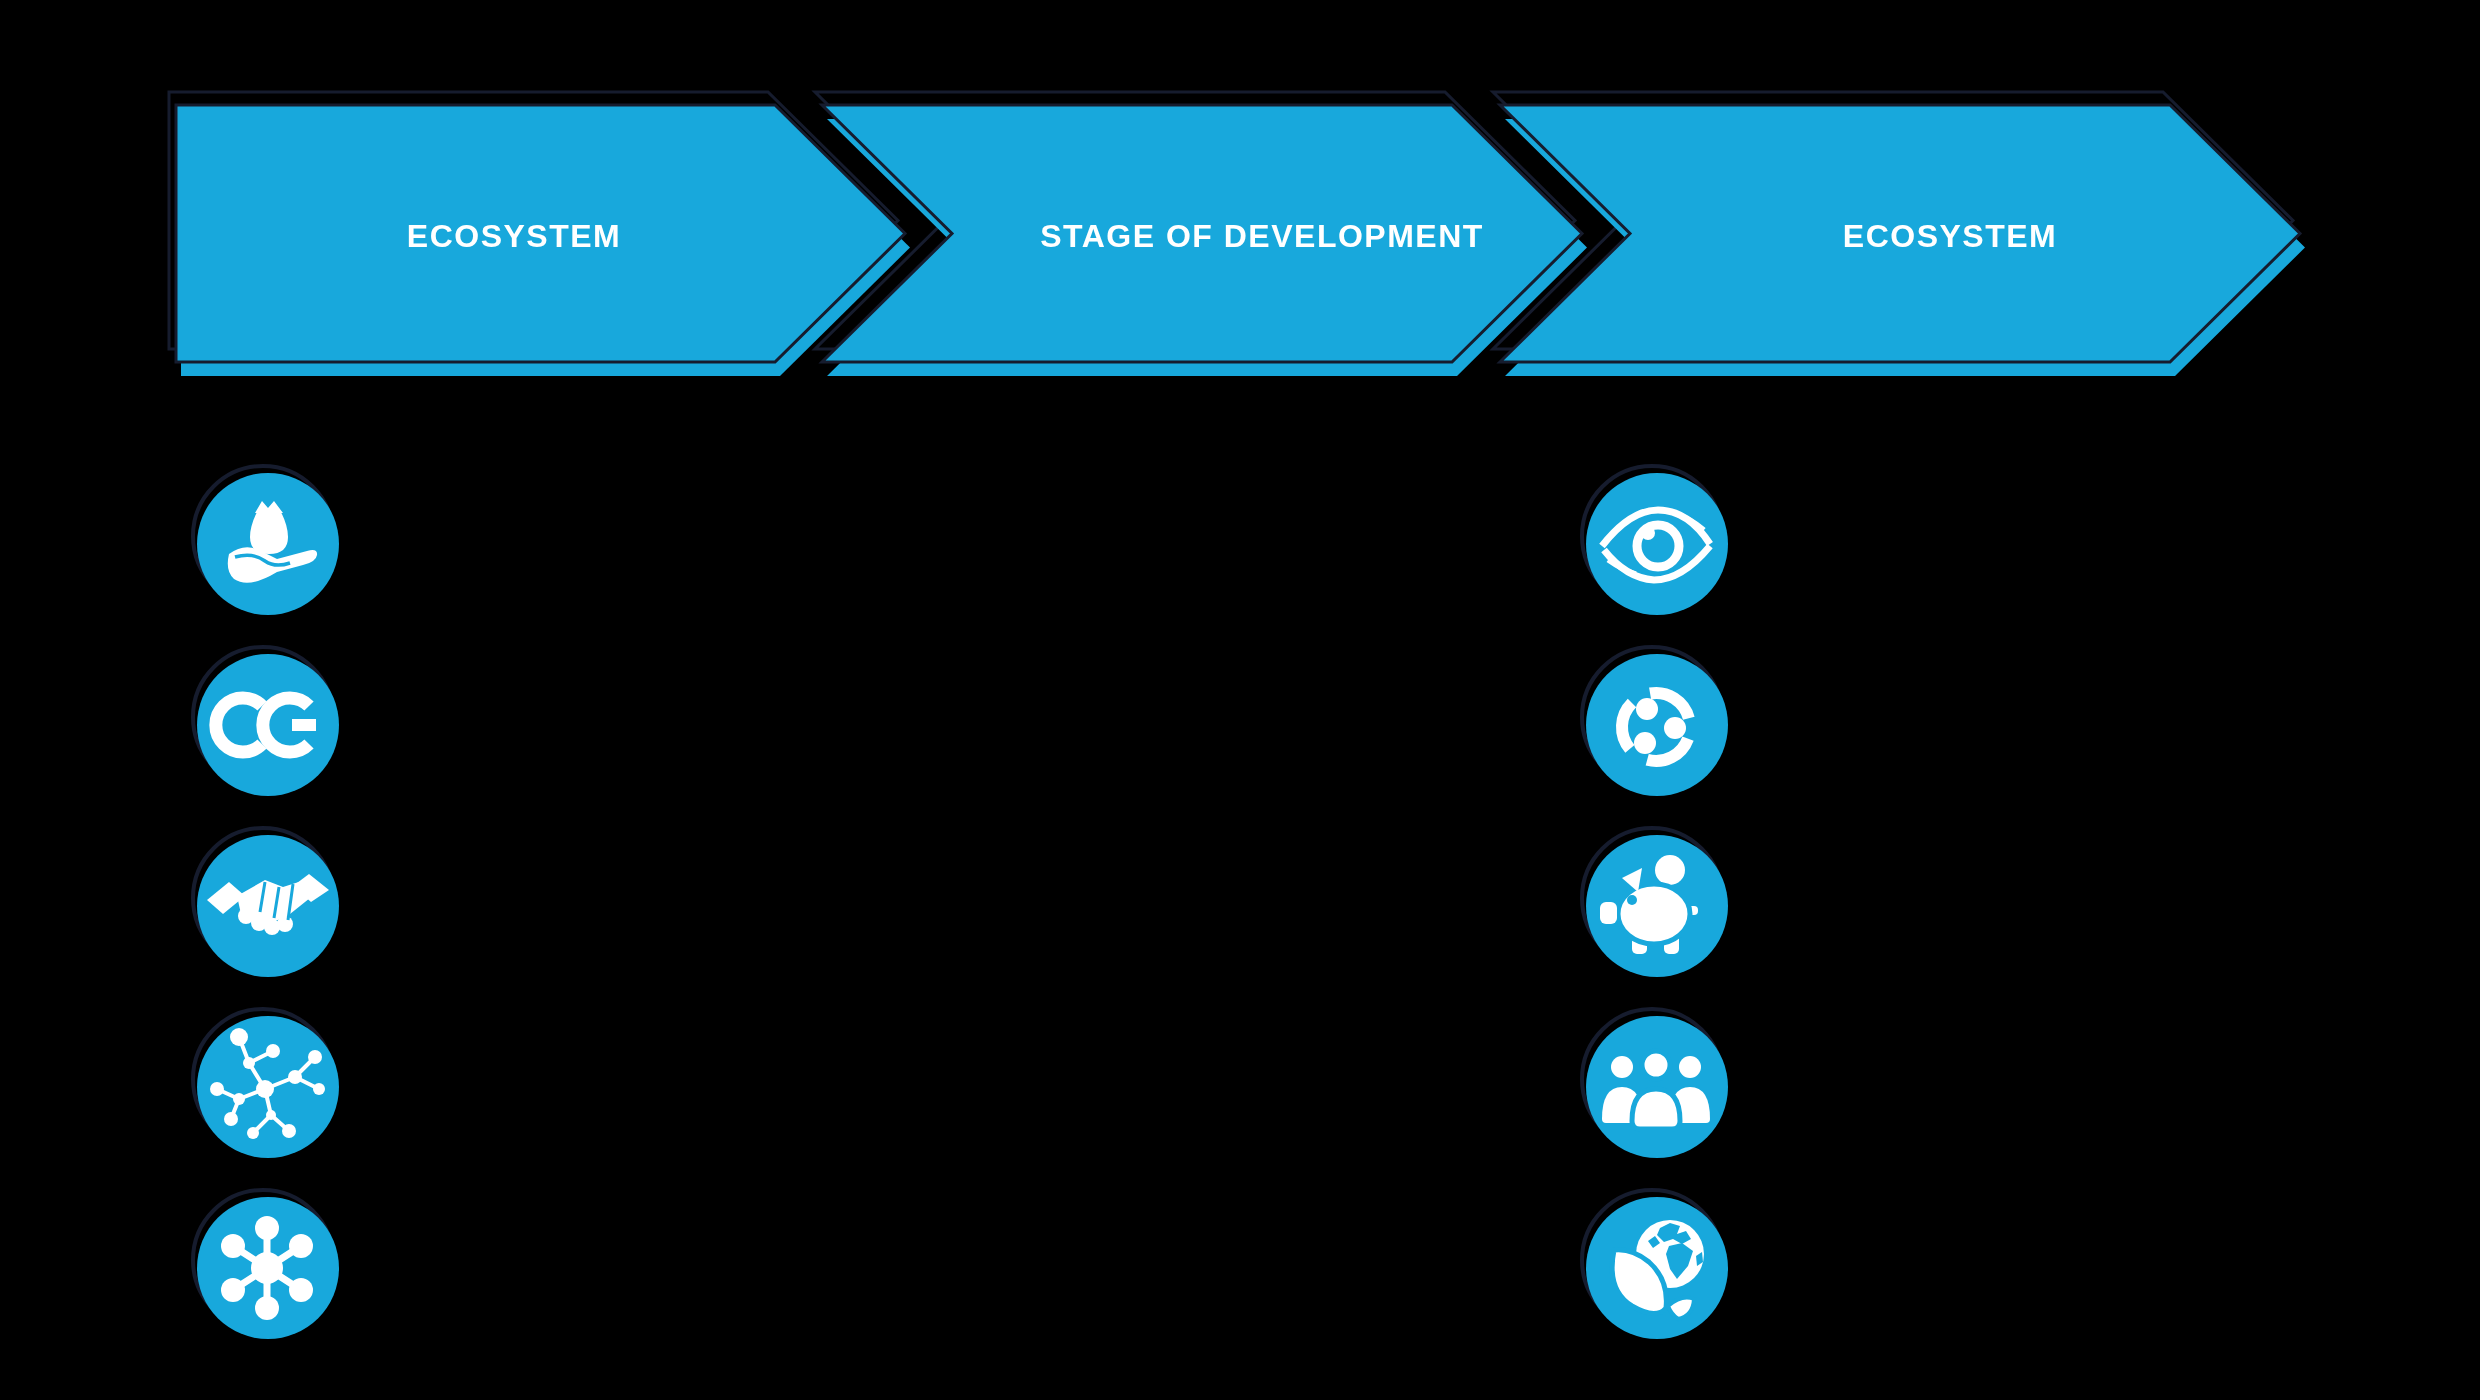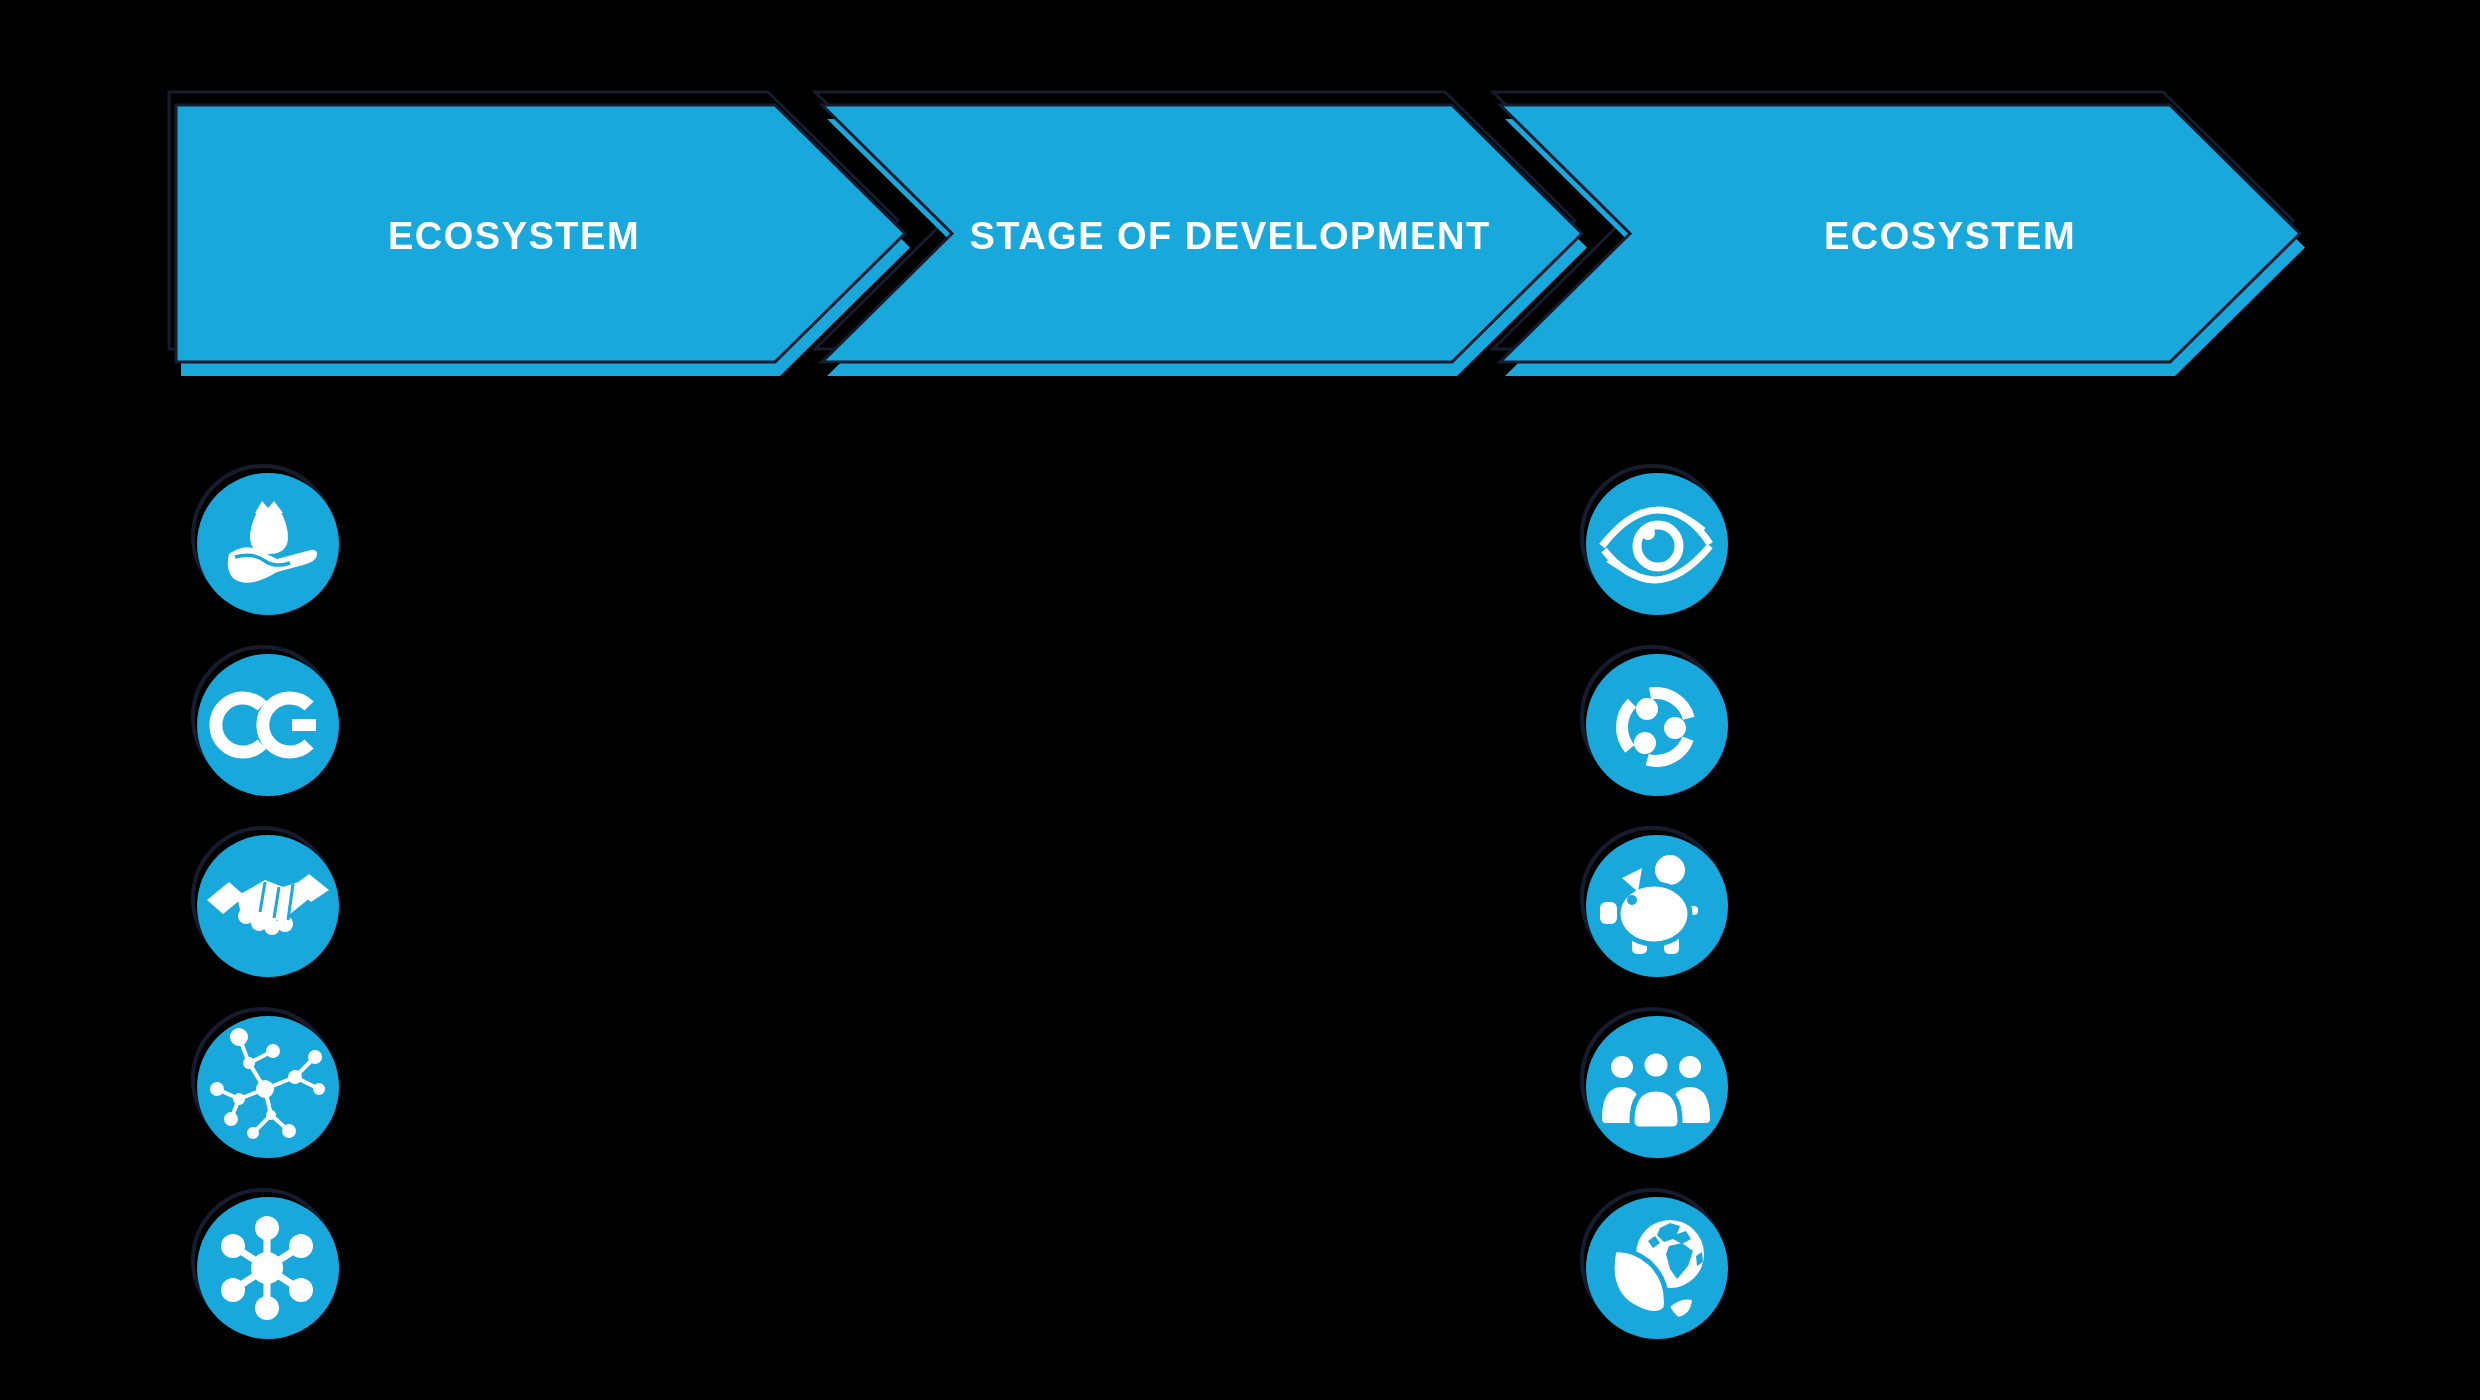--- a/index.html
+++ b/index.html
@@ -11,21 +11,21 @@
     font-family:"Liberation Sans",sans-serif;
   }
   .arrows-svg{position:absolute;left:0;top:0;}
   .ghost{fill:none;stroke:#161c2e;stroke-width:3;}
   .shadow{fill:#18a8dc;}
   .main{fill:#18a8dc;stroke:#161c2e;stroke-width:3;}
   .arrow-label{
     position:absolute;
     transform:translate(-50%,-50%);
     color:#ffffff;
-    font-size:38px;
+    font-size:32px;
     font-weight:bold;
     letter-spacing:1.5px;
     white-space:nowrap;
   }
   .icon{
     position:absolute;
     width:160px;height:160px;
     margin-left:-80px;margin-top:-80px;
   }
   .icon svg{display:block;}
@@ -45,21 +45,21 @@
     <polygon class="main" points="822,105 1452,105 1582,233.5 1452,362 822,362 952,233.5"></polygon>
   </g>
   <g>
     <polygon class="ghost" transform="translate(-7,-13)" points="1500,105 2170,105 2300,233.5 2170,362 1500,362 1630,233.5"></polygon>
     <polygon class="shadow" transform="translate(5,14)" points="1500,105 2170,105 2300,233.5 2170,362 1500,362 1630,233.5"></polygon>
     <polygon class="main" points="1500,105 2170,105 2300,233.5 2170,362 1500,362 1630,233.5"></polygon>
   </g>
 </svg>
 
 <div class="arrow-label" style="left:514px;top:236px">ECOSYSTEM</div>
-<div class="arrow-label" style="left:1230px;top:236px">STAGE OF DEVELOPMENT</div>
+<div class="arrow-label" style="left:1262px;top:236px">STAGE OF DEVELOPMENT</div>
 <div class="arrow-label" style="left:1950px;top:236px">ECOSYSTEM</div>
 
 <div class="icon" style="left:267px;top:542px">
   <svg width="160" height="160" viewBox="0 0 160 160">
     <circle cx="76" cy="74" r="70" fill="none" stroke="#161c2e" stroke-width="4"></circle>
     <circle cx="81" cy="82" r="71" fill="#18a8dc"></circle>
     <g fill="#ffffff">
       <path d="M70,50 Q63,64 63,75 Q63,92 82,92 Q101,92 101,75 Q101,64 94,50 Z"></path>
       <path d="M68,51 L75,39 81,46 87,39 96,51 Z"></path>
       <path d="M42,92 Q58,80 74,89 L90,97 120,89 Q131,86 130,93 Q129,100 116,103 L90,110 Q62,127 47,117 Q38,109 42,92 Z"></path>

